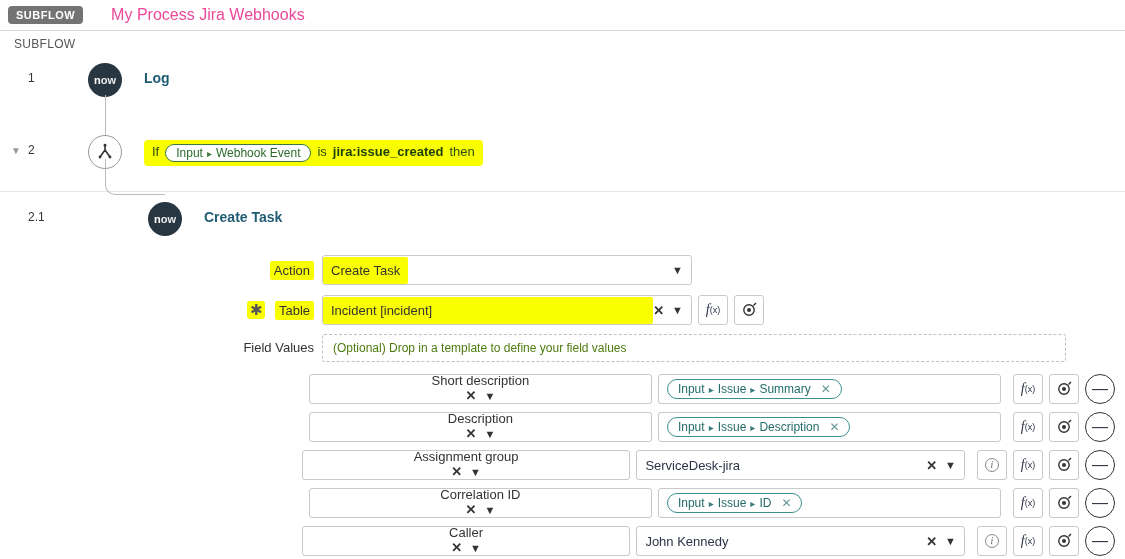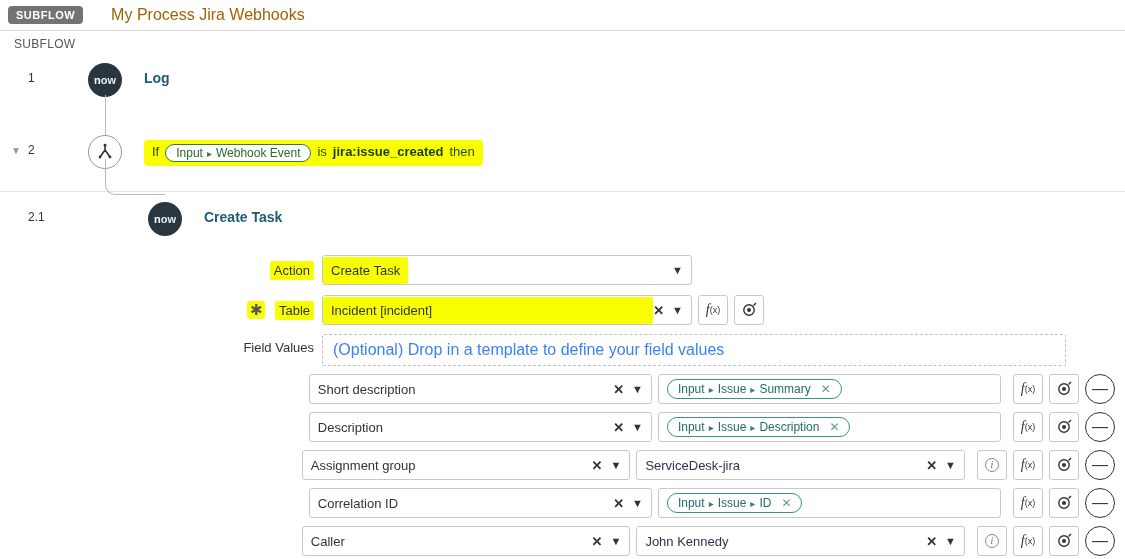--- a/index.html
+++ b/index.html
@@ -22,21 +22,21 @@
   .badge {
     background: #737373;
     color: #fff;
     font-weight: 700;
     font-size: 11px;
     letter-spacing: .5px;
     padding: 3px 8px;
     border-radius: 4px;
     margin-right: 28px;
   }
-  .page-title { font-size: 16px; color: #a16207; }
+  .page-title { font-size: 16px; color: #ec4899; }
   .section-label {
     padding: 6px 0 2px 14px;
     color: #555;
     font-size: 12px;
     letter-spacing: .3px;
   }
   .canvas { padding: 2px 10px 20px 10px; }
   .step-row {
     display: flex;
     align-items: flex-start;
@@ -172,32 +172,32 @@
   }
   .icon-btn.remove {
     border-radius: 50%;
     border-color: #333;
     font-size: 16px;
     line-height: 1;
   }
   .template-row {
     width: 744px;
     border: 1px dashed #c0c0c0;
-    color: #3b82f6;
-    font-size: 16px;
+    color: #4d7c0f;
+    font-size: 12px;
     padding: 6px 10px;
     border-radius: 2px;
   }
   .kv-grid { margin-top: 8px; }
   .kv-row {
     display: flex;
     align-items: center;
     margin-bottom: 8px;
   }
-  .kv-key { width: 370px; }
+  .kv-key { width: 370px; flex-direction: column; }
   .kv-val { width: 370px; margin-left: 6px; }
   .pill-holder { width: 370px; gap: 6px; }
   .pill {
     display: inline-flex;
     align-items: center;
     border: 1px solid #3b8f8f;
     color: #246b6b;
     background: #fff;
     border-radius: 12px;
     padding: 2px 10px;

